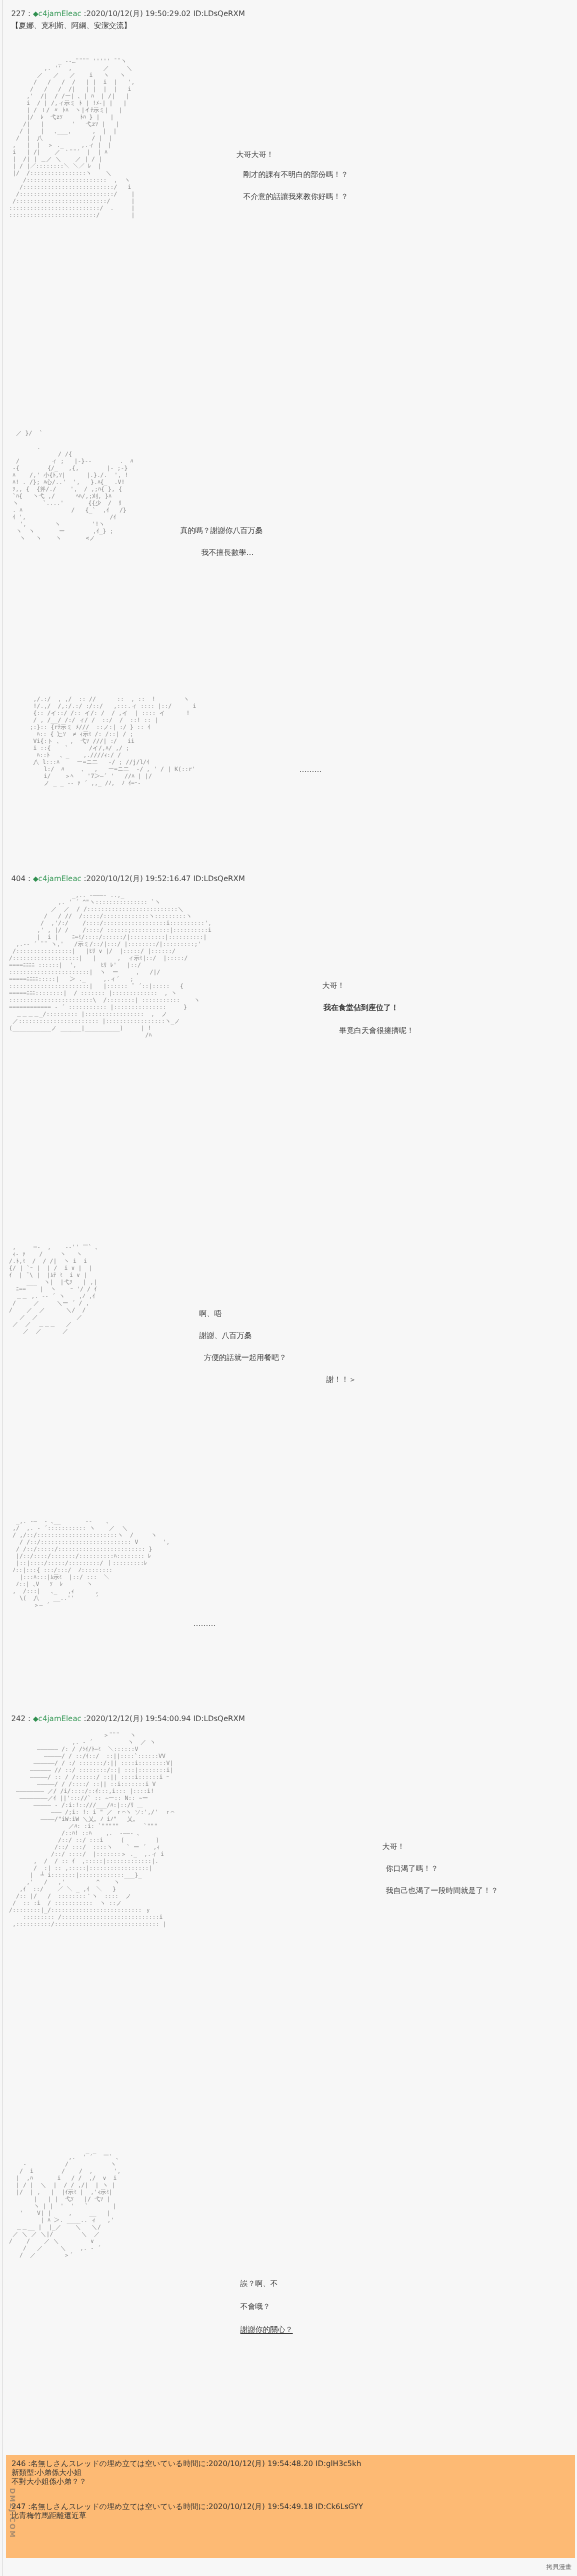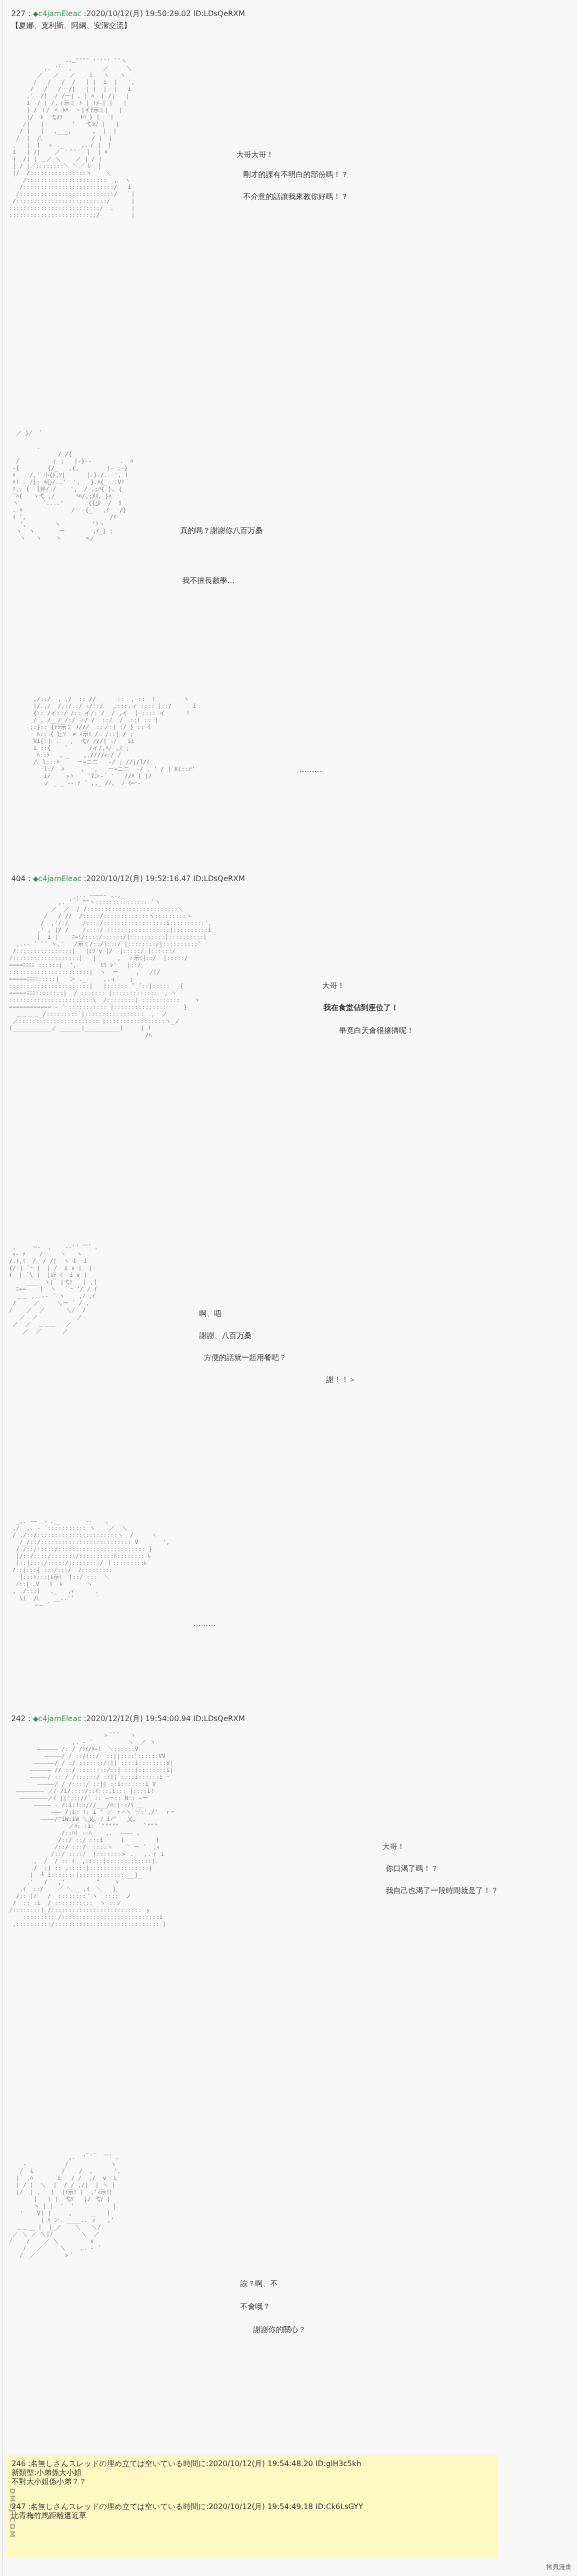--- a/index.html
+++ b/index.html
@@ -51,22 +51,22 @@
       letter-spacing: 0px;
     }
     .ellipsis {
       position: absolute;
       font-size: 7.5px;
       color: #555;
     }
     .comments {
       position: absolute;
       left: 2.3px; top: 2455px;
-      width: 491px; height: 103px;
-      background: #fef9c3;
+      width: 569px; height: 103px;
+      background: #fdba74;
     }
     .comment {
       position: absolute;
       left: 5.8px;
       font-size: 7.5px;
       color: #333;
       white-space: nowrap;
       line-height: 9.2px;
     }
     .watermark {
@@ -137,21 +137,21 @@
  ｿ,, {  {斧/./    ',  / ,;ﾊ{ }, {
  `ﾊ{   ヽ弋 ,/      ﾍﾊ/,;刈, }ﾊ
  ヽ       `....'       {{少  /  ﾘ
  . ﾊ              /   {_`  ,ｲ   /}
  ｲ ',                        /ｲ
    ',        ヽ         '!ヽ
   ヽ  ヽ       ー        ,ｲ_} ;
    ヽ   ヽ    ヽ       &lt;ノ</div>
   <div class="dialogue" style="left:177px; top:526px;">
     <span class="line" style="top:0;">真的嗎？謝謝你八百万桑</span>
-    <span class="line" style="top:22px; left:2px;margin-top:28px;">我不擅長數學…</span>
+    <span class="line" style="top:22px; left:21px;">我不擅長數學…</span>
   </div>
 
   <div class="aa" style="left:23px; top:696px;">  ,/.:/  , ,/  :: //      ::  , ::  !        ヽ
   !/.,/  /,:/.:/ :/::/   ,:::.ィ :::: |::/      i
   {:: /イ::/ /:: イ/: /  / ,イ  | :::: イ      !
   / , /__/ /:/ ィ/ /  ::/  /  ::! :: |
  ;:}:: {rﾃ示ミ ﾒ///  ::ノ:| :/ } :: ｲ
    ﾊ:: { 辷ｿ  ≠ ｨ示ﾐ /: /::| / ;
   Vi{:ト ､   ,  弋ｿ ///| :/   ii
   i ::{    `      /イ/,ﾊ/ ,/ ;
@@ -278,21 +278,21 @@
    '    V| |     ,     __   |
          | ﾊ ＞. ____.. ィ   ,'
   ＿＿__ |  |_／    ＼   ＼/
  ／ ＼ ／ ＼|/        ＼  ／
 /    /    ／ ＼         ∨
     /   ／     ＼    ,. ‐ ´
    /  ／        ＞´</div>
   <div class="dialogue" style="left:237px; top:2279px;">
     <span class="line" style="top:0;">誒？啊、不</span>
     <span class="line" style="top:23px;text-align:center;">不會哦？</span>
-    <span class="line" style="top:46px; left:13px;">謝謝你的關心？</span>
+    <span class="line" style="top:46px; left:0;text-decoration:underline;">謝謝你的關心？</span>
   </div>
 
   <div class="comments">
     <div class="comment" style="top:3.5px;">
       <div>246 :名無しさんスレッドの埋め立ては空いている時間に:2020/10/12(月) 19:54:48.20 ID:glH3c5kh</div>
       <div>新類型:小弟係大小姐</div>
       <div>不對大小姐係小弟？？</div>
     </div>
     <div class="comment" style="top:47px;">
       <div>247 :名無しさんスレッドの埋め立ては空いている時間に:2020/10/12(月) 19:54:49.18 ID:Ck6LsGYY</div>

